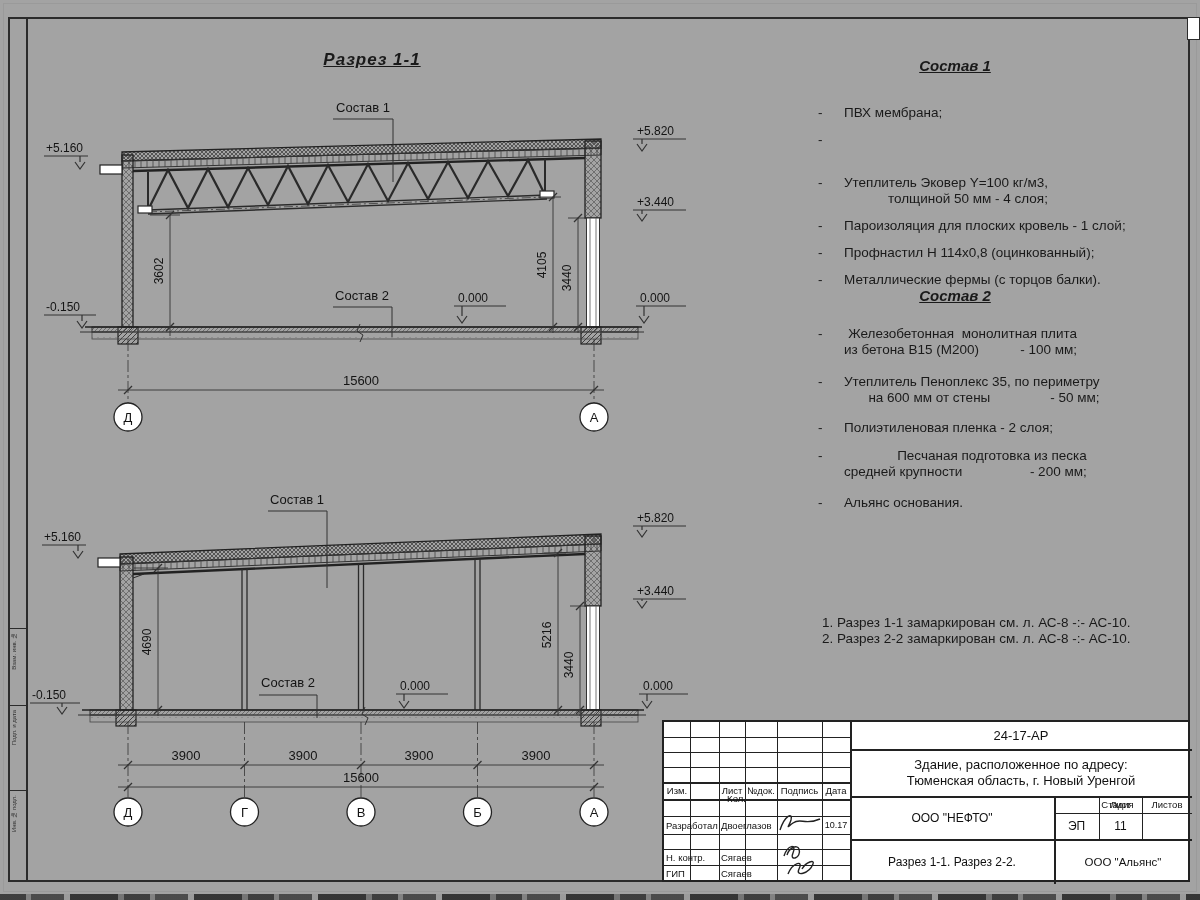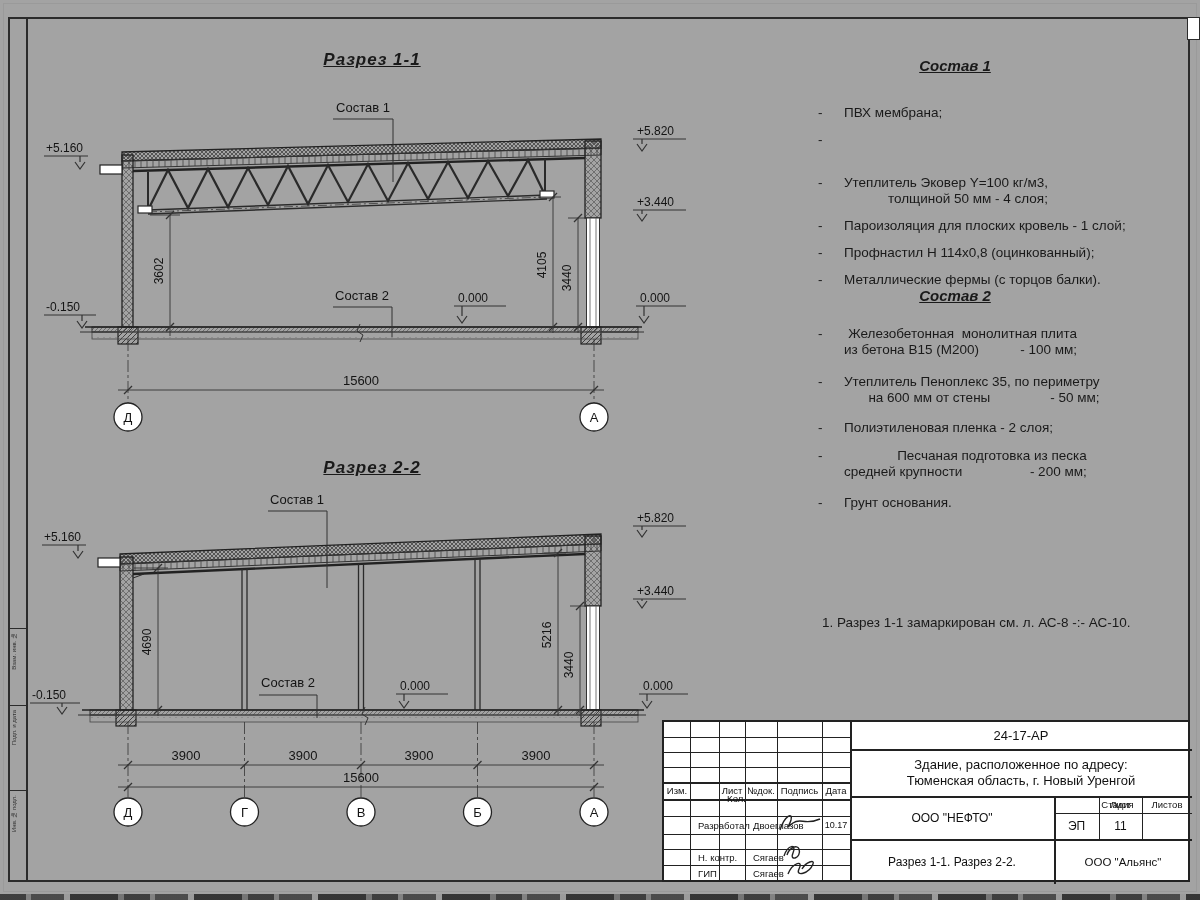--- a/index.html
+++ b/index.html
@@ -19,21 +19,21 @@
   .panel-head{position:absolute;width:220px;text-align:center;font-size:15px;font-weight:bold;font-style:italic;text-decoration:underline;}
   .li{position:absolute;display:flex;width:372px;}
   .li .dash{width:26px;flex:0 0 26px;font-size:13.5px;}
   .li .txt{font-size:13.5px;line-height:15.5px;white-space:pre-wrap;text-align:right;}
   .notes{position:absolute;left:822px;top:615px;font-size:13.5px;line-height:16px;white-space:pre-wrap;}
   
   .tb{position:absolute;left:662px;top:720px;width:528px;height:162px;border:2px solid #222;box-sizing:border-box;background:#fff;}
   .tb .v,.tb .h{position:absolute;background:#222;}
   .tb .cell{position:absolute;display:flex;align-items:center;justify-content:center;text-align:center;
         font-size:9.5px;color:#111;overflow:hidden;}
-  .tb .cell.left{justify-content:flex-start;text-align:left;margin-left:32px;}
+  .tb .cell.left{justify-content:flex-start;text-align:left;}
   svg text{font-family:"Liberation Sans",sans-serif;fill:#141414;}
 </style>
 </head>
 <body>
 
 <div class="page">
 
   <div class="outer-edge"></div>
   <div class="frame"></div>
   <div class="frame-inner-left"></div>
@@ -43,21 +43,20 @@
     <span>Взам. инв. №</span>
     </div>
   <div class="sidecell" style="top:705px;height:85px;">
     <span>Подп. и дата</span>
     </div>
   <div class="sidecell" style="top:790px;height:92px;">
     <span>Инв. № подл.</span>
     </div>
 
   <div class="sec-title" style="left:262px;top:50px;">Разрез 1-1</div>
-  <div class="sec-title" style="left:262px;top:458px;">Разрез 2-2</div>
 
   <svg style="position:absolute;left:30px;top:40px;" width="660" height="400" viewBox="0 0 660 400">
     <defs>
       <pattern id="hwA" width="6" height="6" patternUnits="userSpaceOnUse">
           <path d="M0,6 L6,0 M0,0 L6,6" stroke="#4a4a4a" stroke-width="0.6"></path>
         </pattern>
       <pattern id="hrA" width="4" height="4" patternUnits="userSpaceOnUse">
           <path d="M0,4 L4,0 M0,0 L4,4" stroke="#333" stroke-width="0.7"></path>
         </pattern>
       <pattern id="hfA" width="5" height="5" patternUnits="userSpaceOnUse">
@@ -386,24 +385,24 @@
     <span class="dash">-</span>
     <span class="txt">Полиэтиленовая пленка - 2 слоя;</span>
     </div>
   <div class="li" style="left:818px;top:448px;">
     <span class="dash">-</span>
     <span class="txt">Песчаная подготовка из песка
 средней крупности                  - 200 мм;</span>
     </div>
   <div class="li" style="left:818px;top:495px;">
     <span class="dash">-</span>
-    <span class="txt">Грунт основания.</span>
-    </div>
-
-  <div class="notes"><span>1. Разрез 1-1 замаркирован см. л. АС-8 -:- АС-10.</span><br></div>
+    <span class="txt">Альянс основания.</span>
+    </div>
+
+  <div class="notes"><span>1. Разрез 1-1 замаркирован см. л. АС-8 -:- АС-10.</span><br><span>2. Разрез 2-2 замаркирован см. л. АС-8 -:- АС-10.</span></div>
 
   <div class="tb">
 
     <div class="v" style="left:26px;top:0;width:1px;height:100%;"></div>
     <div class="v" style="left:55px;top:0;width:1px;height:100%;"></div>
     <div class="v" style="left:81px;top:0;width:1px;height:100%;"></div>
     <div class="v" style="left:113px;top:0;width:1px;height:100%;"></div>
     <div class="v" style="left:158px;top:0;width:1px;height:100%;"></div>
     <div class="v" style="left:186px;top:0;width:2px;height:100%;"></div>
     <div class="v" style="left:390px;top:74px;width:2px;height:88px;"></div>

